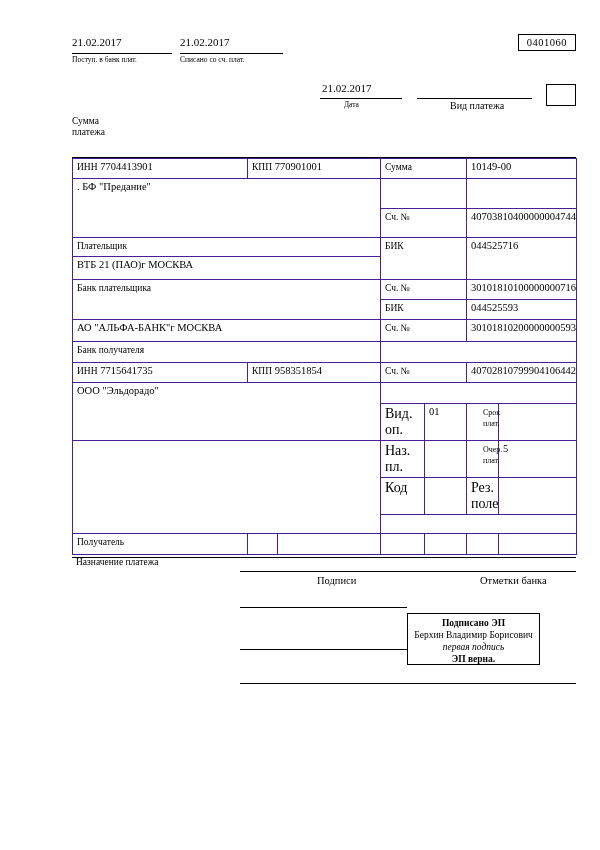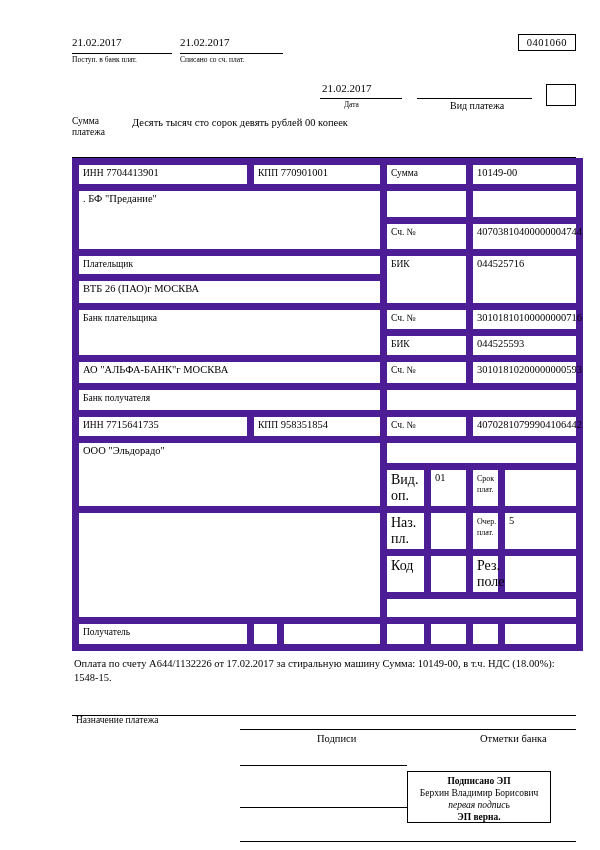--- a/index.html
+++ b/index.html
@@ -82,32 +82,32 @@
     position:absolute;left:0;right:0;bottom:0;
     border-bottom:1px solid #000;
   }
   
   table.main{
     border-collapse:collapse;
     width:504px;
     table-layout:fixed;
   }
   table.main td{
-    border:7px solid #4c1d95;
+    border:1px solid #4c1d95;
     font-size:10.5px;
     padding:2px 4px;
     vertical-align:top;
     height:15px;
   }
   td.nb-top{border-top:none;}
   td.nb-bot{border-bottom:none;}
   td.nb-left{border-left:none;}
   td.nb-right{border-right:none;}
   .lblsm{font-size:14px;}
-  .tiny{font-size:8px;line-height:9px;}
+  .tiny{font-size:8px;line-height:9px;margin-left:12px;}
   .cell-label{font-size:9.5px;}
   .pad-name{height:28px;}
   
   .purpose{
     position:relative;
     margin-top:0;
     padding:6px 2px 0 2px;
     font-size:10.5px;
     line-height:14px;
     min-height:56px;
@@ -137,21 +137,21 @@
   }
   .marks-lbl{
     position:absolute;left:408px;top:18px;
     font-size:10.5px;
   }
   .sig-line-1{position:absolute;left:168px;top:50px;width:167px;border-top:1px solid #000;}
   .sig-line-2{position:absolute;left:168px;top:92px;width:167px;border-top:1px solid #000;}
   .sig-line-3{position:absolute;left:168px;top:126px;width:336px;border-top:1px solid #000;}
   .ep-box{
     position:absolute;left:335px;top:56px;
-    width:144px;height:52px;
+    width:133px;height:52px;
     border:1px solid #000;
     text-align:center;
     font-size:9.5px;
     line-height:12px;
     padding-top:3px;
     box-sizing:border-box;
   }
   .ep-box .t1{font-weight:bold;}
   .ep-box .t3{font-style:italic;}
   .ep-box .t4{font-weight:bold;}
@@ -183,21 +183,20 @@
       <div class="cap-date">Дата</div>
       <div class="cap-kind">Вид платежа</div>
       <div class="kind-box"></div>
     </div>
 
     <div class="sumwords">
       <div class="lbl">
         <span>Сумма</span><br>
         <span>платежа</span>
       </div>
-      <div class="val">Десять тысяч сто сорок девять рублей 00 копеек</div>
       <div class="rule"></div>
     </div>
 
     <table class="main">
       <colgroup>
         <col style="width:139px">
         <col style="width:36px">
         <col style="width:30px">
         <col style="width:103px">
         <col style="width:44px">
@@ -247,21 +246,21 @@
         <td colspan="2" rowspan="2" class="nb-top">
           <span class="cell-label">БИК</span>
         </td>
         <td colspan="2" rowspan="2" class="nb-top">
           <span>044525716</span>
         </td>
       </tr>
 
       <tr>
         <td colspan="4" class="nb-top" style="height:18px">
-          <span>ВТБ 26 (ПАО)г МОСКВА</span>
+          <span>ВТБ 21 (ПАО)г МОСКВА</span>
         </td>
       </tr>
       <tr>
         <td colspan="4" rowspan="2" class="nb-top" style="height:30px">
           <span class="cell-label">Банк плательщика</span>
         </td>
         <td colspan="2">
           <span class="cell-label">Сч. №</span>
         </td>
         <td colspan="2">
@@ -377,23 +376,20 @@
         <td class="nb-top"></td>
         <td class="nb-top"></td>
         <td class="nb-top"></td>
         <td class="nb-top"></td>
         <td class="nb-top"></td>
         <td class="nb-top"></td>
       </tr>
     </tbody>
       </table>
 
-    <div class="purpose">
-      <span>Оплата по счету А644/1132226 от 17.02.2017 за стиральную машину Сумма: 10149-00, в т.ч. НДС (18.00%): 1548-15.</span>
-    </div>
 
     <div class="bottom">
       <div style="position:absolute;left:0;top:0;width:504px;border-top:1px solid #000;"></div>
       <div class="naz-lbl">Назначение платежа</div>
 
       <div class="bb-line2"></div>
 
 
       <div class="sig-lbl">Подписи</div>
       <div class="marks-lbl">Отметки банка</div>

